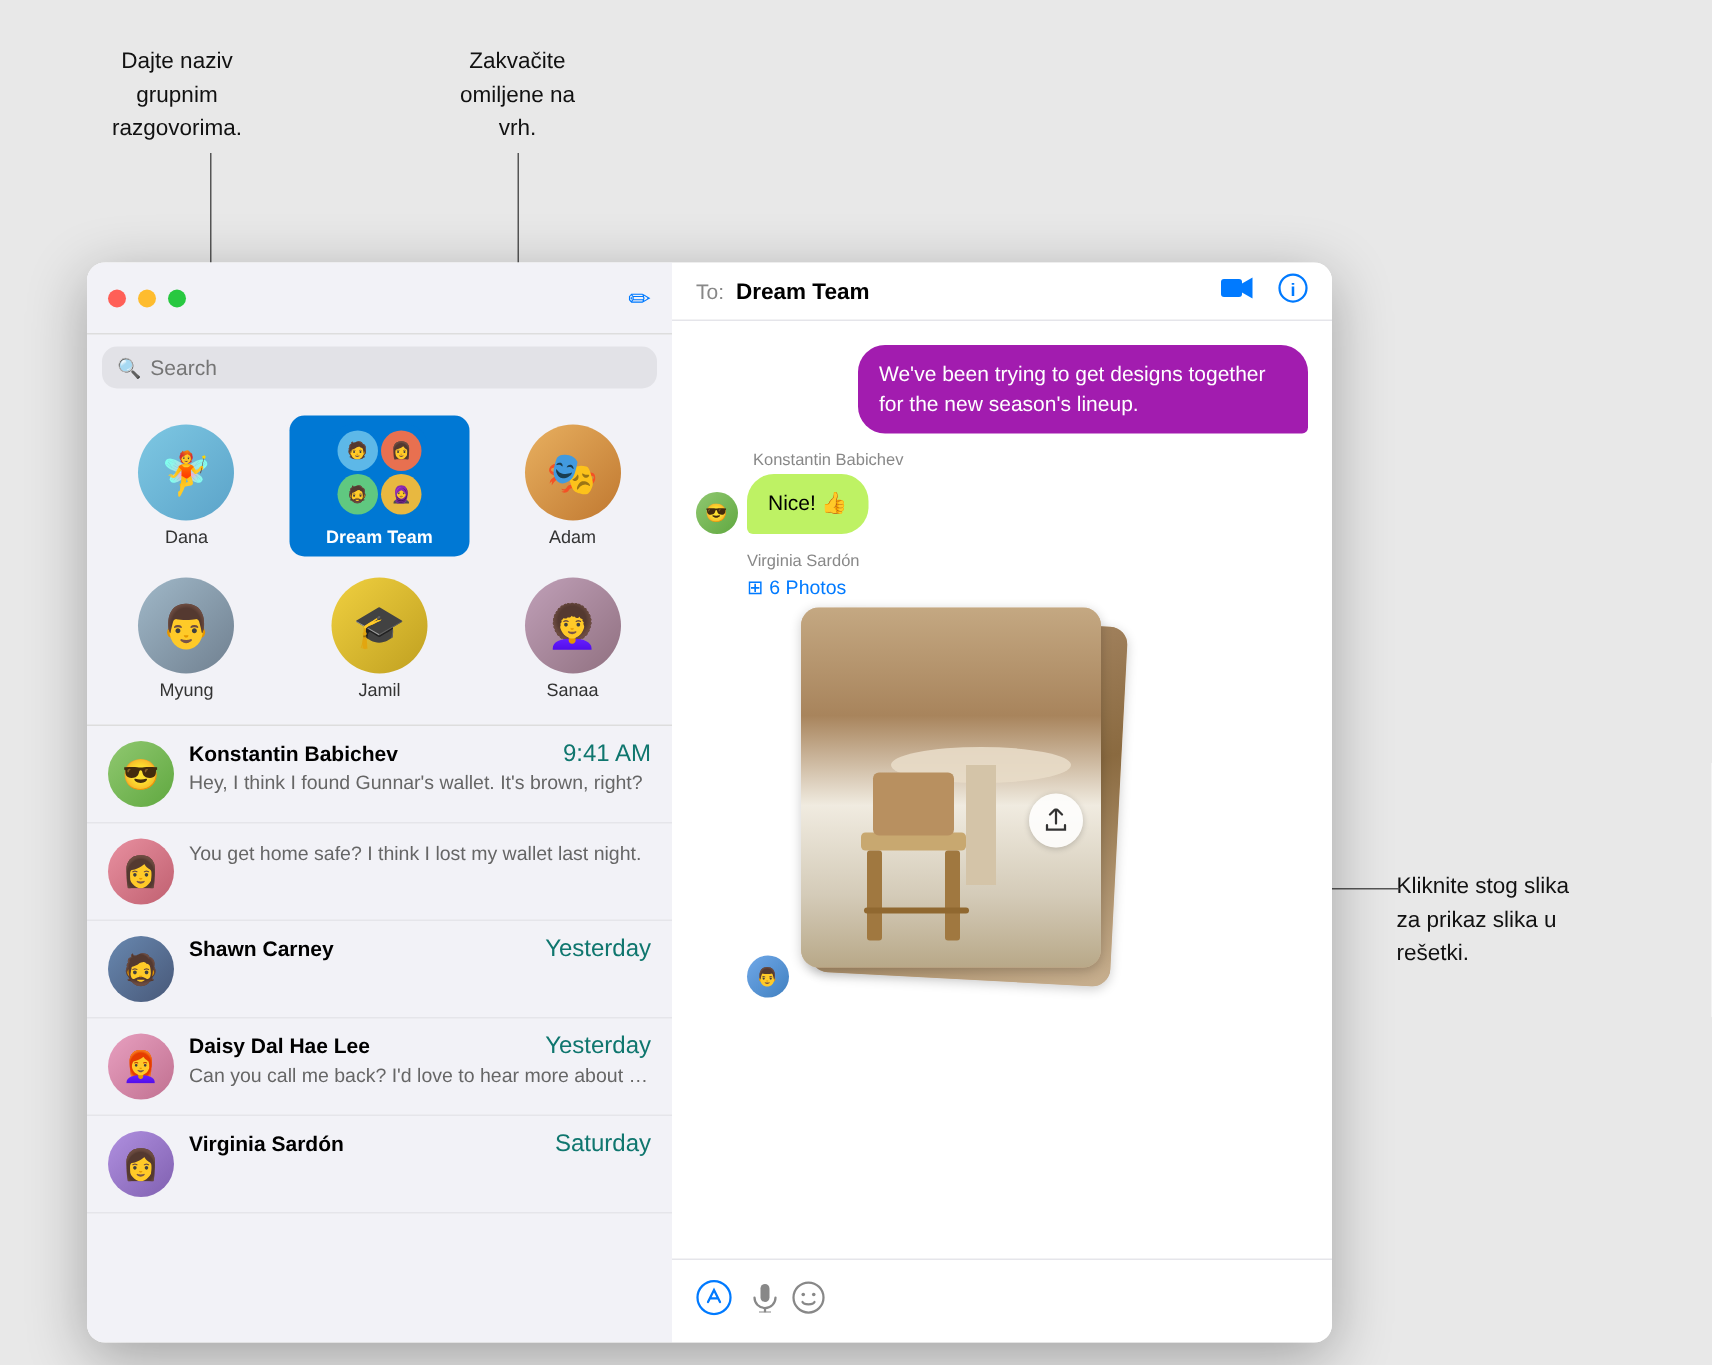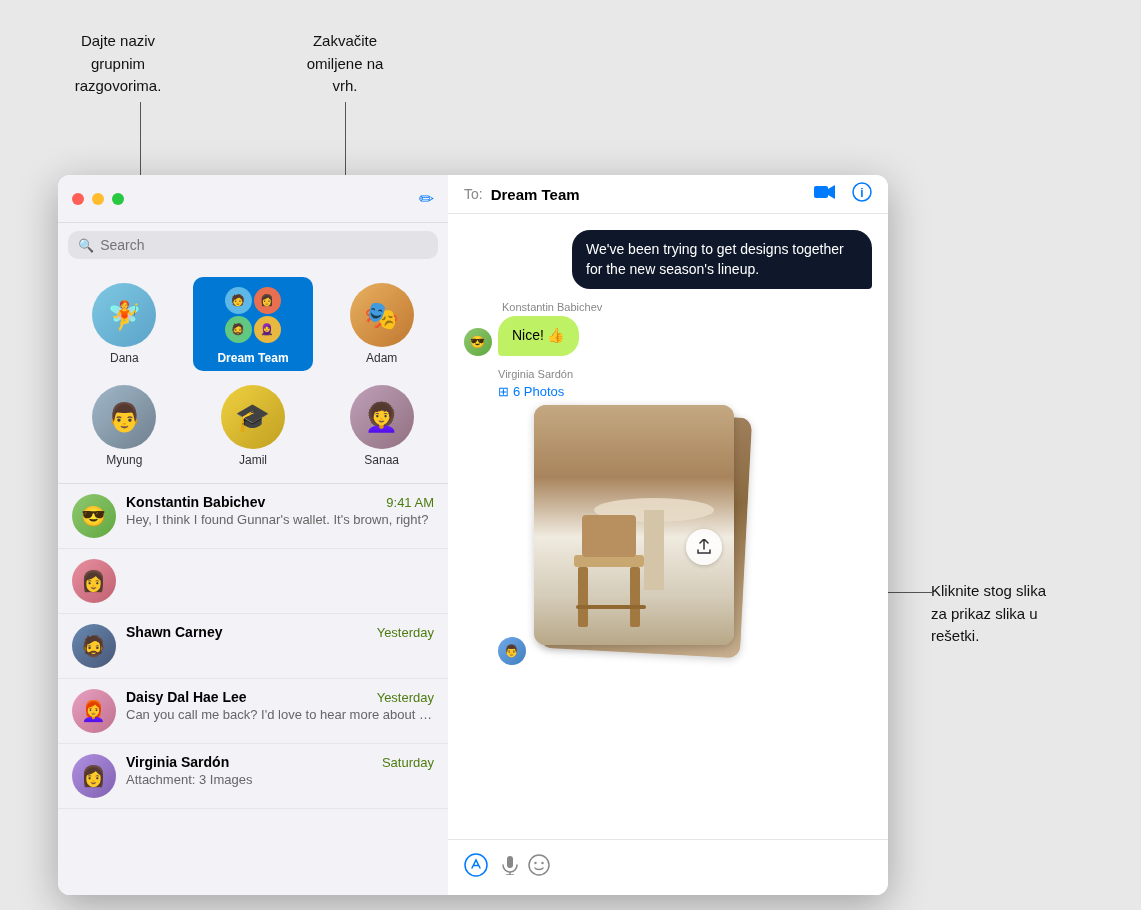--- a/index.html
+++ b/index.html
@@ -200,22 +200,22 @@
       align-items: baseline;
     }
 
     .conv-name {
       font-size: 14px;
       font-weight: 600;
       color: #000;
     }
 
     .conv-time {
-      font-size: 13px;
-      color: #4d7c0f;
+      font-size: 16px;
+      color: #0f766e;
       flex-shrink: 0;
     }
 
     .conv-preview {
       font-size: 13px;
       color: #666;
       margin-top: 2px;
       white-space: nowrap;
       overflow: hidden;
       text-overflow: ellipsis;
@@ -310,21 +310,21 @@
 
     .bubble {
       max-width: 300px;
       padding: 10px 14px;
       border-radius: 18px;
       font-size: 14px;
       line-height: 1.4;
     }
 
     .bubble.sent {
-      background: #0f172a;
+      background: #a21caf;
       color: white;
       border-bottom-right-radius: 4px;
     }
 
     .bubble.received {
       background: #bef264;
       color: #000;
       border-bottom-left-radius: 4px;
     }
 
@@ -541,20 +541,21 @@
               <span class="conv-name">Konstantin Babichev</span>
               <span class="conv-time">9:41 AM</span>
             </div>
             <div class="conv-preview">Hey, I think I found Gunnar's wallet. It's brown, right?</div>
           </div>
         </div>
 
         <div class="conv-item">
           <div class="conv-avatar" style="background: linear-gradient(135deg, #e890a0, #c06070);">👩</div>
           <div class="conv-info">
+            <div class="conv-preview">You get home safe? I think I lost my wallet last night.</div>
           </div>
         </div>
 
         <div class="conv-item">
           <div class="conv-avatar" style="background: linear-gradient(135deg, #6888b0, #485878);">🧔</div>
           <div class="conv-info">
             <div class="conv-header">
               <span class="conv-name">Shawn Carney</span>
               <span class="conv-time">Yesterday</span>
             </div>
@@ -572,21 +573,20 @@
           </div>
         </div>
 
         <div class="conv-item">
           <div class="conv-avatar" style="background: linear-gradient(135deg, #b090e0, #8060b0);">👩</div>
           <div class="conv-info">
             <div class="conv-header">
               <span class="conv-name">Virginia Sardón</span>
               <span class="conv-time">Saturday</span>
             </div>
-            <div class="conv-preview">Attachment: 3 Images</div>
           </div>
         </div>
 
       </div>
     </div>
 
     <div class="chat-area">
 
       <div class="chat-header">
         <span class="chat-to-label">To:</span>

